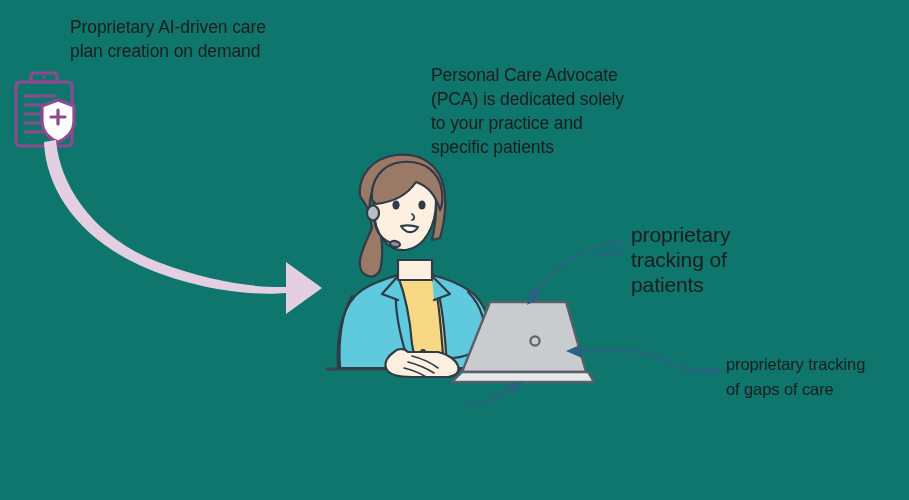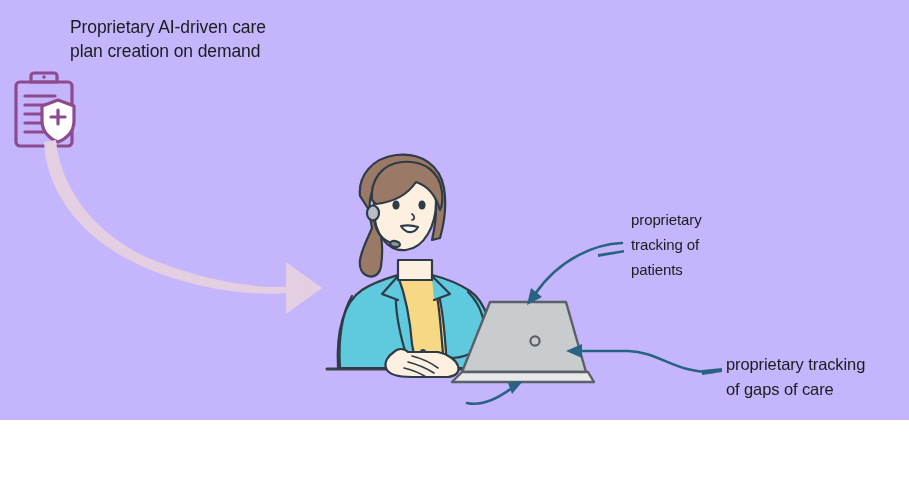--- a/index.html
+++ b/index.html
@@ -6,22 +6,22 @@
     margin: 0;
     padding: 0;
     background: #ffffff;
   }
   body {
     font-family: "Liberation Sans", sans-serif;
   }
   #canvas {
     position: relative;
     width: 909px;
-    height: 420px;
-    background: #c4b5fd;
+    height: 500px;
+    background: #0f766e;
     overflow: hidden;
   }
   .label {
     position: absolute;
     color: #1c1c1c;
     white-space: pre-line;
     letter-spacing: -0.1px;
   }
   #label-careplan {
     left: 70px;
@@ -34,23 +34,23 @@
   #label-pca {
     left: 431px;
     top: 63px;
     width: 235px;
     font-size: 17.5px;
     line-height: 24px;
     font-weight: 400;
   }
   #label-tracking-patients {
     left: 631px;
-    top: 207px;
+    top: 222px;
     width: 110px;
-    font-size: 15px;
+    font-size: 21px;
     line-height: 25px;
   }
   #label-gaps-of-care {
     left: 726px;
     top: 352px;
     width: 180px;
     font-size: 16.5px;
     line-height: 25px;
   }
   #label-referral {
@@ -221,20 +221,24 @@
     <g fill="none" stroke="#2a6382" stroke-width="2.6" stroke-linecap="round">
       <path d="M467 403 C 480 406, 496 400, 512 388"></path>
       <path d="M523 381 L 512 394 L 508 383 Z" fill="#2a6382" stroke="none"></path>
     </g>
 
   </svg>
 
   <div class="label" id="label-careplan">Proprietary AI-driven care
 plan creation on demand</div>
 
+  <div class="label" id="label-pca">Personal Care Advocate
+(PCA) is dedicated solely
+to your practice and
+specific patients</div>
 
   <div class="label" id="label-tracking-patients">proprietary
 tracking of
 patients</div>
 
   <div class="label" id="label-gaps-of-care">proprietary tracking
 of gaps of care</div>
 
 
 </div>

